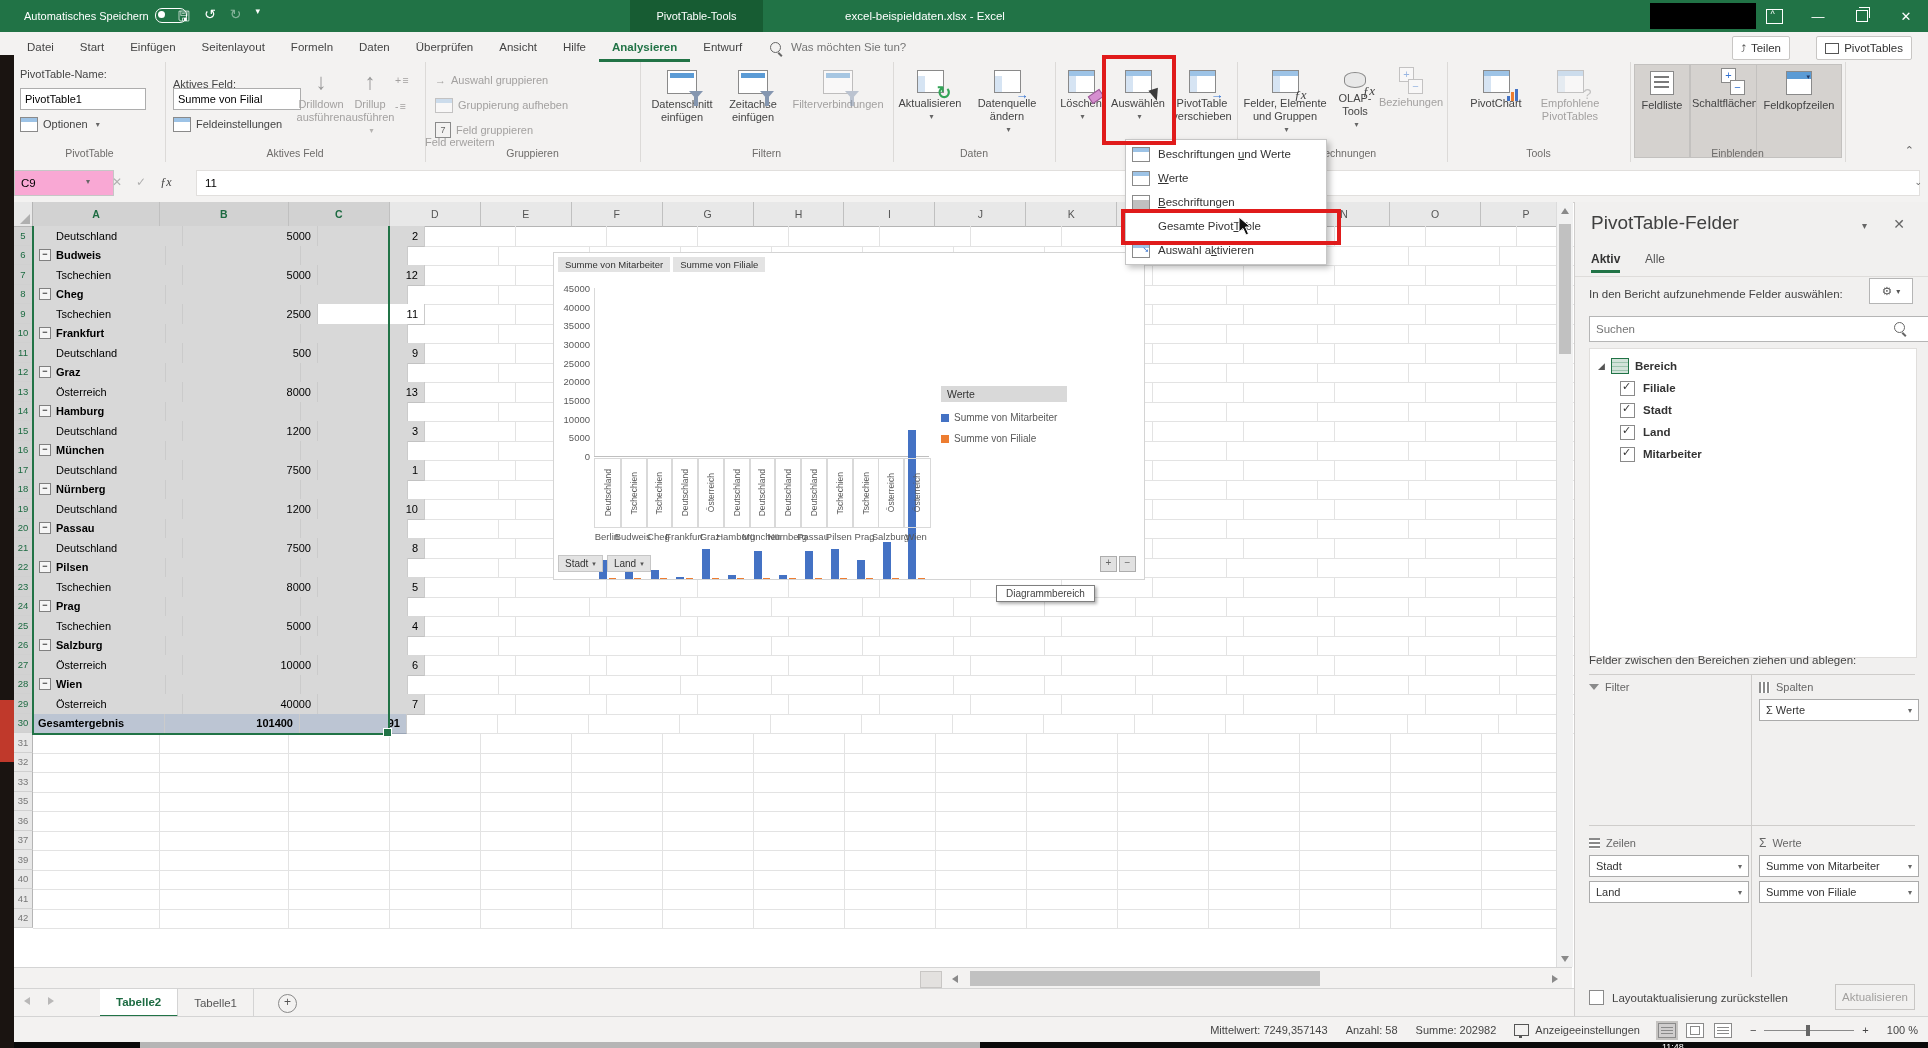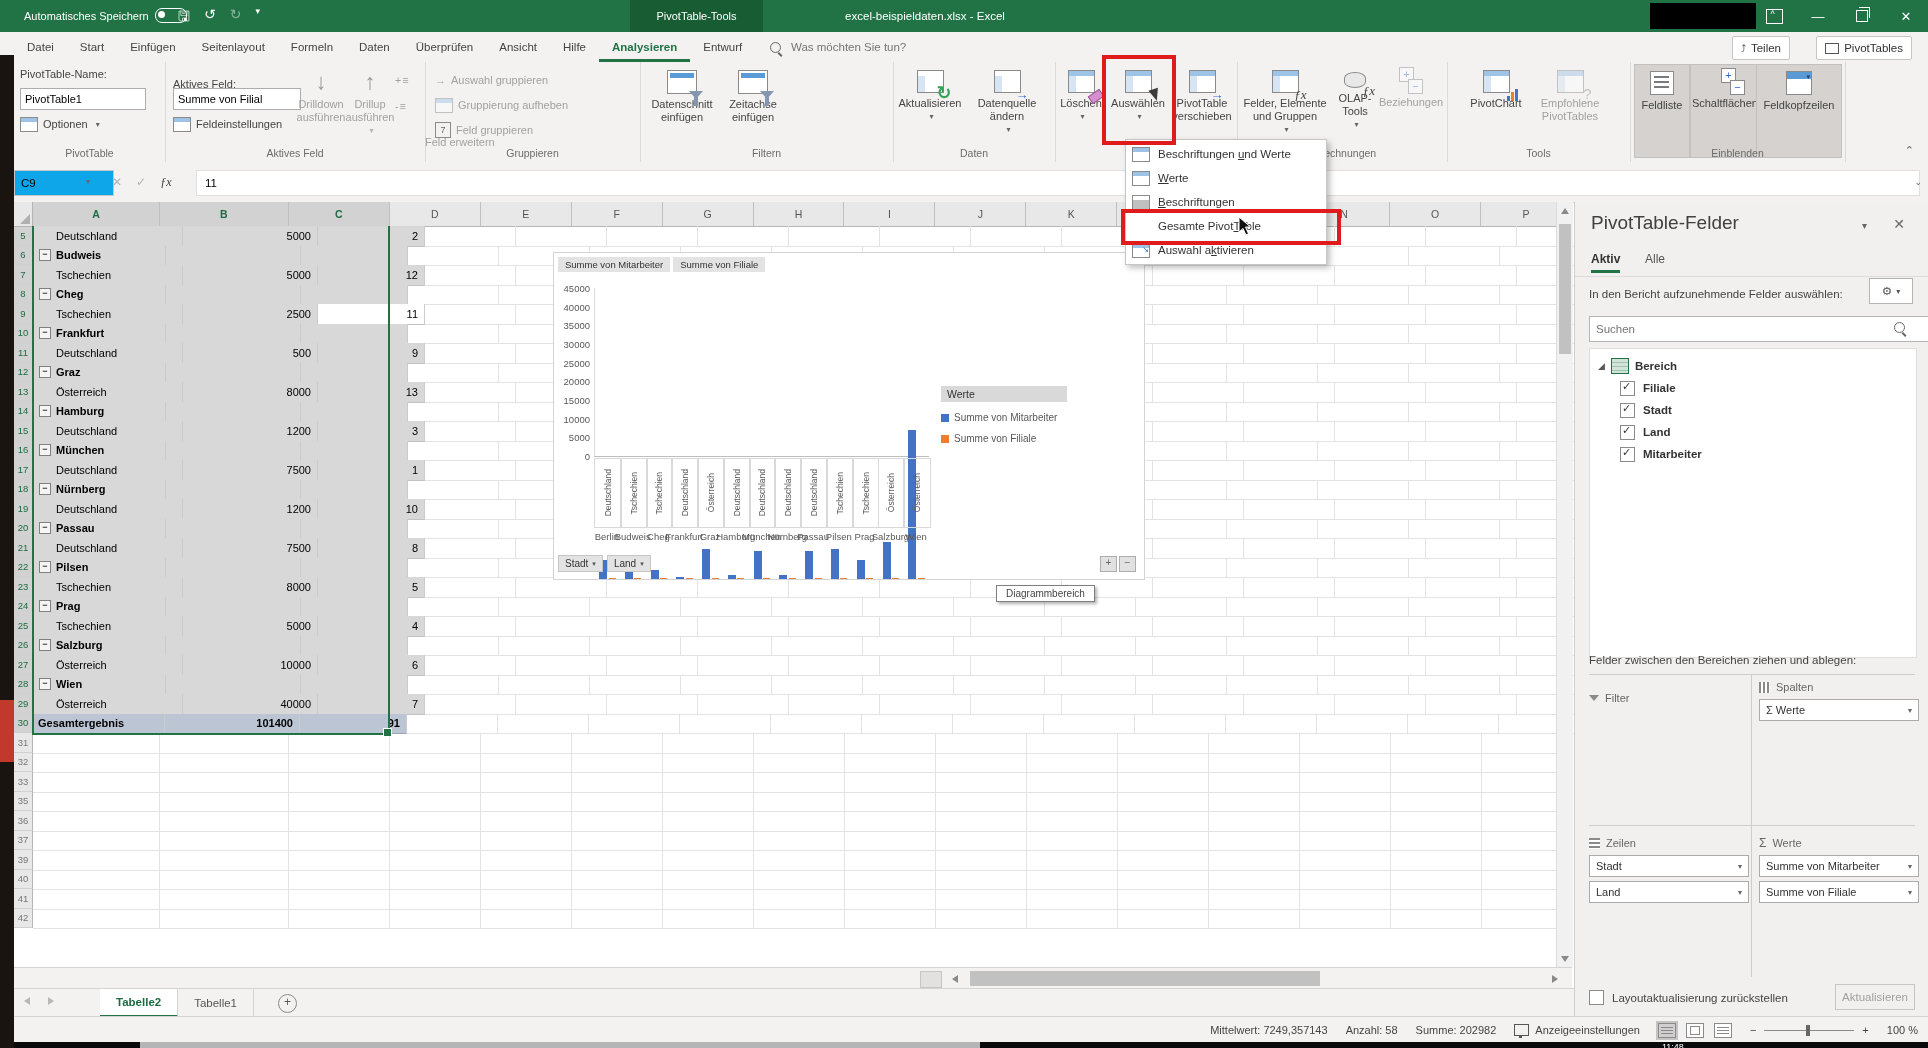--- a/index.html
+++ b/index.html
@@ -94,21 +94,21 @@
   .micon.gray{background:linear-gradient(#fff 0 4px,#c0c0c0 4px)}
   .micon.noico{visibility:hidden}
   .micon.sel::after{content:"↘";display:block;font-size:8px;color:#2f6fd1;text-align:right;line-height:11px}
   .mitem u{text-decoration:underline}
 
   
   #cursor{position:absolute;left:1238px;top:216px;z-index:90}
 
   
   #formulabar{position:absolute;left:0;top:163px;width:1928px;height:39px;background:#f3f2f1;border-bottom:1px solid #d4d2d0}
-  #namebox{position:absolute;left:14px;top:7px;width:86px;height:24px;background:#0ea5e9;border:1px solid #c6c6c6;font-size:11.5px;padding:0 6px;font-family:"Liberation Sans","DejaVu Sans",sans-serif}
+  #namebox{position:absolute;left:14px;top:7px;width:86px;height:24px;background:#f9a8d4;border:1px solid #c6c6c6;font-size:11.5px;padding:0 6px;font-family:"Liberation Sans","DejaVu Sans",sans-serif}
   #namebox-caret{position:absolute;left:86px;top:14px;font-size:8px;color:#666}
   #fx-btns{position:absolute;left:112px;top:7px;display:flex;align-items:center;gap:14px;height:24px;font-size:12px}
   #formula-input{position:absolute;left:196px;top:7px;width:1706px;height:24px;background:#fff;border:1px solid #e1dfdd;font-size:11.5px;padding:0 8px;font-family:"Liberation Sans","DejaVu Sans",sans-serif}
   #fb-expand{position:absolute;right:6px;top:14px;font-size:9px;color:#666}
 
   
   #sheet{position:absolute;left:14px;top:202px;width:1558px;height:786px;background:#fff}
   #col-heads{display:flex;height:24px}
   .selall{width:18px;height:24px;background:#e8e8e8;border-right:1px solid #b5b5b5;border-bottom:1px solid #b5b5b5;position:relative}
   .selall::after{content:"";position:absolute;right:2px;bottom:2px;border-left:10px solid transparent;border-bottom:10px solid #b0b0b0}
@@ -359,20 +359,26 @@
           <span class="funnel"></span>
         </span>
       <div class="blabel">Datenschnitt einfügen</div>
     </div>
     <div class="bigbtn" style="left:82px;width:62px">
       <span class="winico">
           <span class="funnel"></span>
         </span>
       <div class="blabel">Zeitachse einfügen</div>
     </div>
+    <div class="bigbtn dim" style="left:146px;width:104px">
+      <span class="winico" style="opacity:.5">
+          <span class="funnel"></span>
+        </span>
+      <div class="blabel">Filterverbindungen</div>
+    </div>
     <div class="glabel">Filtern</div>
   </div>
 
   <div class="rgroup" style="left:893px;width:162px">
     <div class="bigbtn caret" style="left:4px;width:66px">
       <span class="tblico" style="background:#fff">
           <span class="ovl refresh"></span>
         </span>
       <div class="blabel">Aktualisieren</div>
     </div>
@@ -1436,21 +1442,21 @@
         <div class="fielditem">
           <div class="cb checked"></div>
           <span>Mitarbeiter</span>
         </div>
       </div>
   </div>
   <div id="drag-label">Felder zwischen den Bereichen ziehen und ablegen:</div>
   <div id="areas">
     <div class="q-divider-v"></div>
       <div class="q-divider-h"></div>
-    <div class="area" style="left:0;top:11px">
+    <div class="area" style="left:0;top:0">
       <div class="areahead">
           <span class="funnel-sm"></span>
         <span>Filter</span>
         </div>
       <div id="chips-filter"></div>
     </div>
     <div class="area" style="left:170px;top:0">
       <div class="areahead">
           <span class="colbars"></span>
         <span>Spalten</span>

